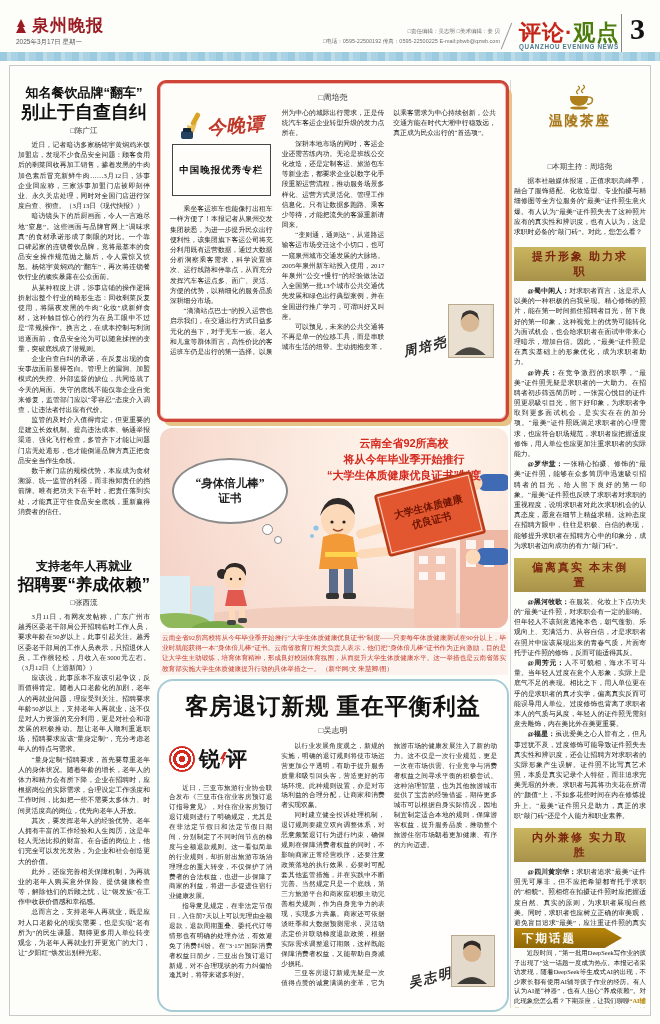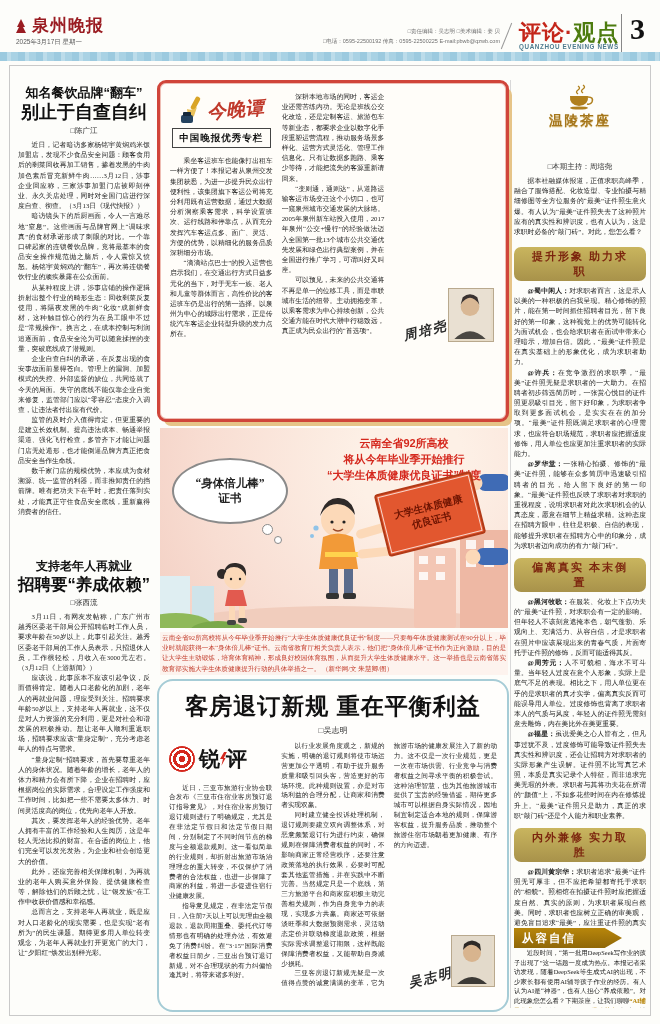--- a/index.html
+++ b/index.html
@@ -36,26 +36,26 @@
   .main-hl{text-align:center;font-size:25px;font-weight:bold;color:#d5281e;letter-spacing:1px;margin:2px 0 4px;}
   .main-by{text-align:center;font-size:8px;color:#333;margin-bottom:5px;}
   .pwrap{position:relative;}
   .cols3{column-count:3;column-gap:9px;column-fill:auto;overflow:hidden;}
   .main-cols{height:252px;}
   .jwt{break-inside:avoid;margin:0 0 5px;padding:3px 2px;text-align:center;}
   .jwt-top{display:flex;align-items:center;justify-content:center;gap:2px;}
   .jwt-script{font-size:19px;font-weight:bold;font-style:italic;color:#c0392b;
     display:inline-block;transform:rotate(-5deg);font-family:"Liberation Serif",serif;}
   .jwt-label{margin-top:3px;border:1px solid #444;font-size:9.5px;font-weight:bold;color:#111;
-    padding:2px 1px;letter-spacing:1px;}
+    padding:18px 1px;letter-spacing:1px;}
   .photo{position:absolute;width:44px;height:52px;border:1px solid #b9a98e;background:#e7dcc9;}
   .sig{position:absolute;font-size:13px;font-style:italic;font-weight:bold;color:#2a2a2a;
     transform:rotate(-14deg);letter-spacing:2px;}
   
-  .cartoon{left:160px;top:428px;width:348px;height:200px;border-radius:0;overflow:hidden;
+  .cartoon{left:160px;top:428px;width:348px;height:200px;border-radius:12px;overflow:hidden;
     background:radial-gradient(circle at 72% 18%,#fdf0e6 0 18%,#f8ddd2 70%,#f3cfc3 100%);}
   .ct-title{position:absolute;left:146px;top:8px;width:196px;text-align:center;color:#d5281e;
     font-weight:bold;font-size:11px;line-height:1.45;font-family:"Liberation Sans",sans-serif;}
   .bubble{position:absolute;left:12px;top:30px;width:112px;height:62px;background:#fff;
     border:2px solid #8a8a8a;border-radius:50%;display:flex;flex-direction:column;
     align-items:center;justify-content:center;font-weight:bold;font-size:11.5px;color:#222;}
   .bub-dot1{position:absolute;left:102px;top:96px;width:9px;height:9px;background:#fff;border:1.5px solid #8a8a8a;border-radius:50%;}
   .bub-dot2{position:absolute;left:114px;top:108px;width:6px;height:6px;background:#fff;border:1.5px solid #8a8a8a;border-radius:50%;}
   .cert{position:absolute;left:220px;top:54px;width:96px;height:60px;background:#e2572f;
     border:2px solid #b23a17;border-radius:3px;transform:rotate(-14deg);
@@ -78,21 +78,21 @@
     clip-path:polygon(60% 0,100% 0,55% 45%,80% 45%,20% 100%,42% 52%,0 52%);}
   
   .rc{left:514px;width:132px;}
   .tealogo{display:flex;flex-direction:column;align-items:center;gap:2px;}
   .tealogo-text{font-size:13.5px;font-weight:bold;color:#a5761c;letter-spacing:2px;
     text-shadow:0 1px 0 #e7d3a0;font-family:"Liberation Sans",sans-serif;}
   .rc-title{font-size:19px;font-weight:bold;color:#111;text-align:center;letter-spacing:1px;}
   .rc-by{font-size:7.5px;color:#333;text-align:center;}
   .shead{margin:7px 0 5px;padding:2px 12px;text-align:center;font-size:11px;font-weight:bold;
     color:#7c250e;letter-spacing:2px;background:linear-gradient(#c9b55e,#a8924a);
-    font-family:"Liberation Sans",sans-serif;border-radius:7px;}
+    font-family:"Liberation Sans",sans-serif;}
   .next-banner{width:86px;padding:2.5px 14px 2.5px 8px;background:linear-gradient(#b8860b,#8f6708);
     color:#fff;font-size:11.5px;font-weight:bold;letter-spacing:2px;
     clip-path:polygon(0 0,84% 0,100% 50%,84% 100%,0 100%);font-family:"Liberation Sans",sans-serif;}
   .gold{color:#b8860b;font-weight:bold;}
 </style>
 </head>
 <body>
 
 <div id="page">
 
@@ -134,20 +134,21 @@
   <div class="abs tt" style="left:18px;top:612px;width:132px;height:396px;overflow:hidden;">
     <p>3月11日，有网友发帖称，广东广州市越秀区委老干部局公开招聘临时工作人员，要求年龄在50岁以上，此事引起关注。越秀区委老干部局的工作人员表示，只招退休人员，工作很轻松，月收入在3000元左右。（3月12日《上游新闻》）</p>
     <p>应该说，此事原本不应该引起争议，反而值得肯定。随着人口老龄化的加剧，老年人的再就业问题，理应受到关注。招聘要求年龄50岁以上，支持老年人再就业，这不仅是对人力资源的充分利用，更是对社会和谐发展的积极推动。想让老年人顺利重返职场，招聘要求应该“量身定制”，充分考虑老年人的特点与需求。</p>
     <p>“量身定制”招聘要求，首先要尊重老年人的身体状况。随着年龄的增长，老年人的体力和精力会有所下降，企业在招聘时，应根据岗位的实际需求，合理设定工作强度和工作时间，比如把一些不需要太多体力、时间灵活度高的岗位，优先向老年人开放。</p>
     <p>其次，要发挥老年人的经验优势。老年人拥有丰富的工作经验和人生阅历，这是年轻人无法比拟的财富。在合适的岗位上，他们完全可以发光发热，为企业和社会创造更大的价值。</p>
     <p>此外，还应完善相关保障机制，为再就业的老年人购买意外保险、提供健康检查等，解除他们的后顾之忧，让“银发族”在工作中收获价值感和幸福感。</p>
     <p>总而言之，支持老年人再就业，既是应对人口老龄化的现实需要，也是实现“老有所为”的民生课题。期待更多用人单位转变观念，为老年人再就业打开更宽广的大门，让“夕阳红”焕发出别样光彩。</p>
   </div>
 
   <div class="abs mainbox">
+    <div class="main-by">□周培尧</div>
     <div class="pwrap">
       <div class="cols3 main-cols tt">
         <div class="jwt">
           <div class="jwt-top">
             <svg width="26" height="30" viewBox="0 0 26 30">
               <rect x="14" y="1" width="5" height="14" rx="2" fill="#d9a427" transform="rotate(28 16 8)"></rect>
               <path d="M8 14 q6 2 10 -2 l-3 9 q-3 3 -6 0 z" fill="#e8c05a"></path>
               <rect x="2" y="20" width="12" height="8" rx="2" fill="#24425f"></rect>
               <rect x="4" y="17" width="8" height="4" rx="1" fill="#16293c"></rect>
             </svg>
@@ -311,19 +312,19 @@
       <p><b>@福星：</b><span>虽说爱美之心人皆有之，但凡事过犹不及，过度修饰可能导致证件照失去真实性和辨识度，还会让招聘方对求职者的实际形象产生误解。证件照不比写真艺术照，本质是真实记录个人特征，而非追求完美无瑕的外表。求职者与其将功夫花在所谓的“颜值”上，不如多花些时间在内在修炼提升上。“最美”证件照只是助力，真正的求职“敲门砖”还是个人能力和职业素养。</span></p>
     </div>
     <div class="shead">内外兼修 实力取胜</div>
     <div class="tt">
       <p><b>@四川黄宗华：</b><span>求职者追求“最美”证件照无可厚非，但不应把希望都寄托于求职的“相貌”。照相馆在拍摄证件照时应把握适度自然、真实的原则，为求职者展现自然美。同时，求职者也应树立正确的审美观，避免盲目追求“最美”，应注重证件照的真实性和辨识度。</span></p>
       <p><b>@夏沫：</b><span>拍一张“最美”证件照，不仅可以让求职者增加自信，还可以给招聘方留下良好的第一印象。但是，证件照应该保证真实性，过度美化和修图会导致失真，给用人单位留下“不诚实”的观感。与此同时，光鲜靓丽的证件照还是远远不够的，用人单位看重的不是颜值，更重要的是实际能力，求职者只有做到内外兼修，才能在职场的道路上越走越远。</span></p>
 
     </div>
   </div>
   <div class="abs rc" style="top:928px;">
-    <div class="next-banner">从容自信</div>
+    <div class="next-banner">下期话题</div>
   </div>
   <div class="abs rc tt" style="top:948px;height:60px;overflow:hidden;font-size:6.4px;">
     <p><span>近段时间，“第一批用DeepSeek写作业的孩子出现了”这一话题一度成为热点。本报记者采访发现，随着DeepSeek等生成式AI的出现，不少家长都有使用AI辅导孩子作业的经历。有人认为AI是“神器”，也有人担心“养成依赖”。对此现象您怎么看？下期茶座，让我们聊聊</span><span class="gold">“AI辅导作业”</span><span>这个话题，您可在</span><span class="gold">“温陵茶座”</span><span>新浪微博留言，也可加入QQ群</span></p>
   </div>
 
 </div>
 
 </body></html>

